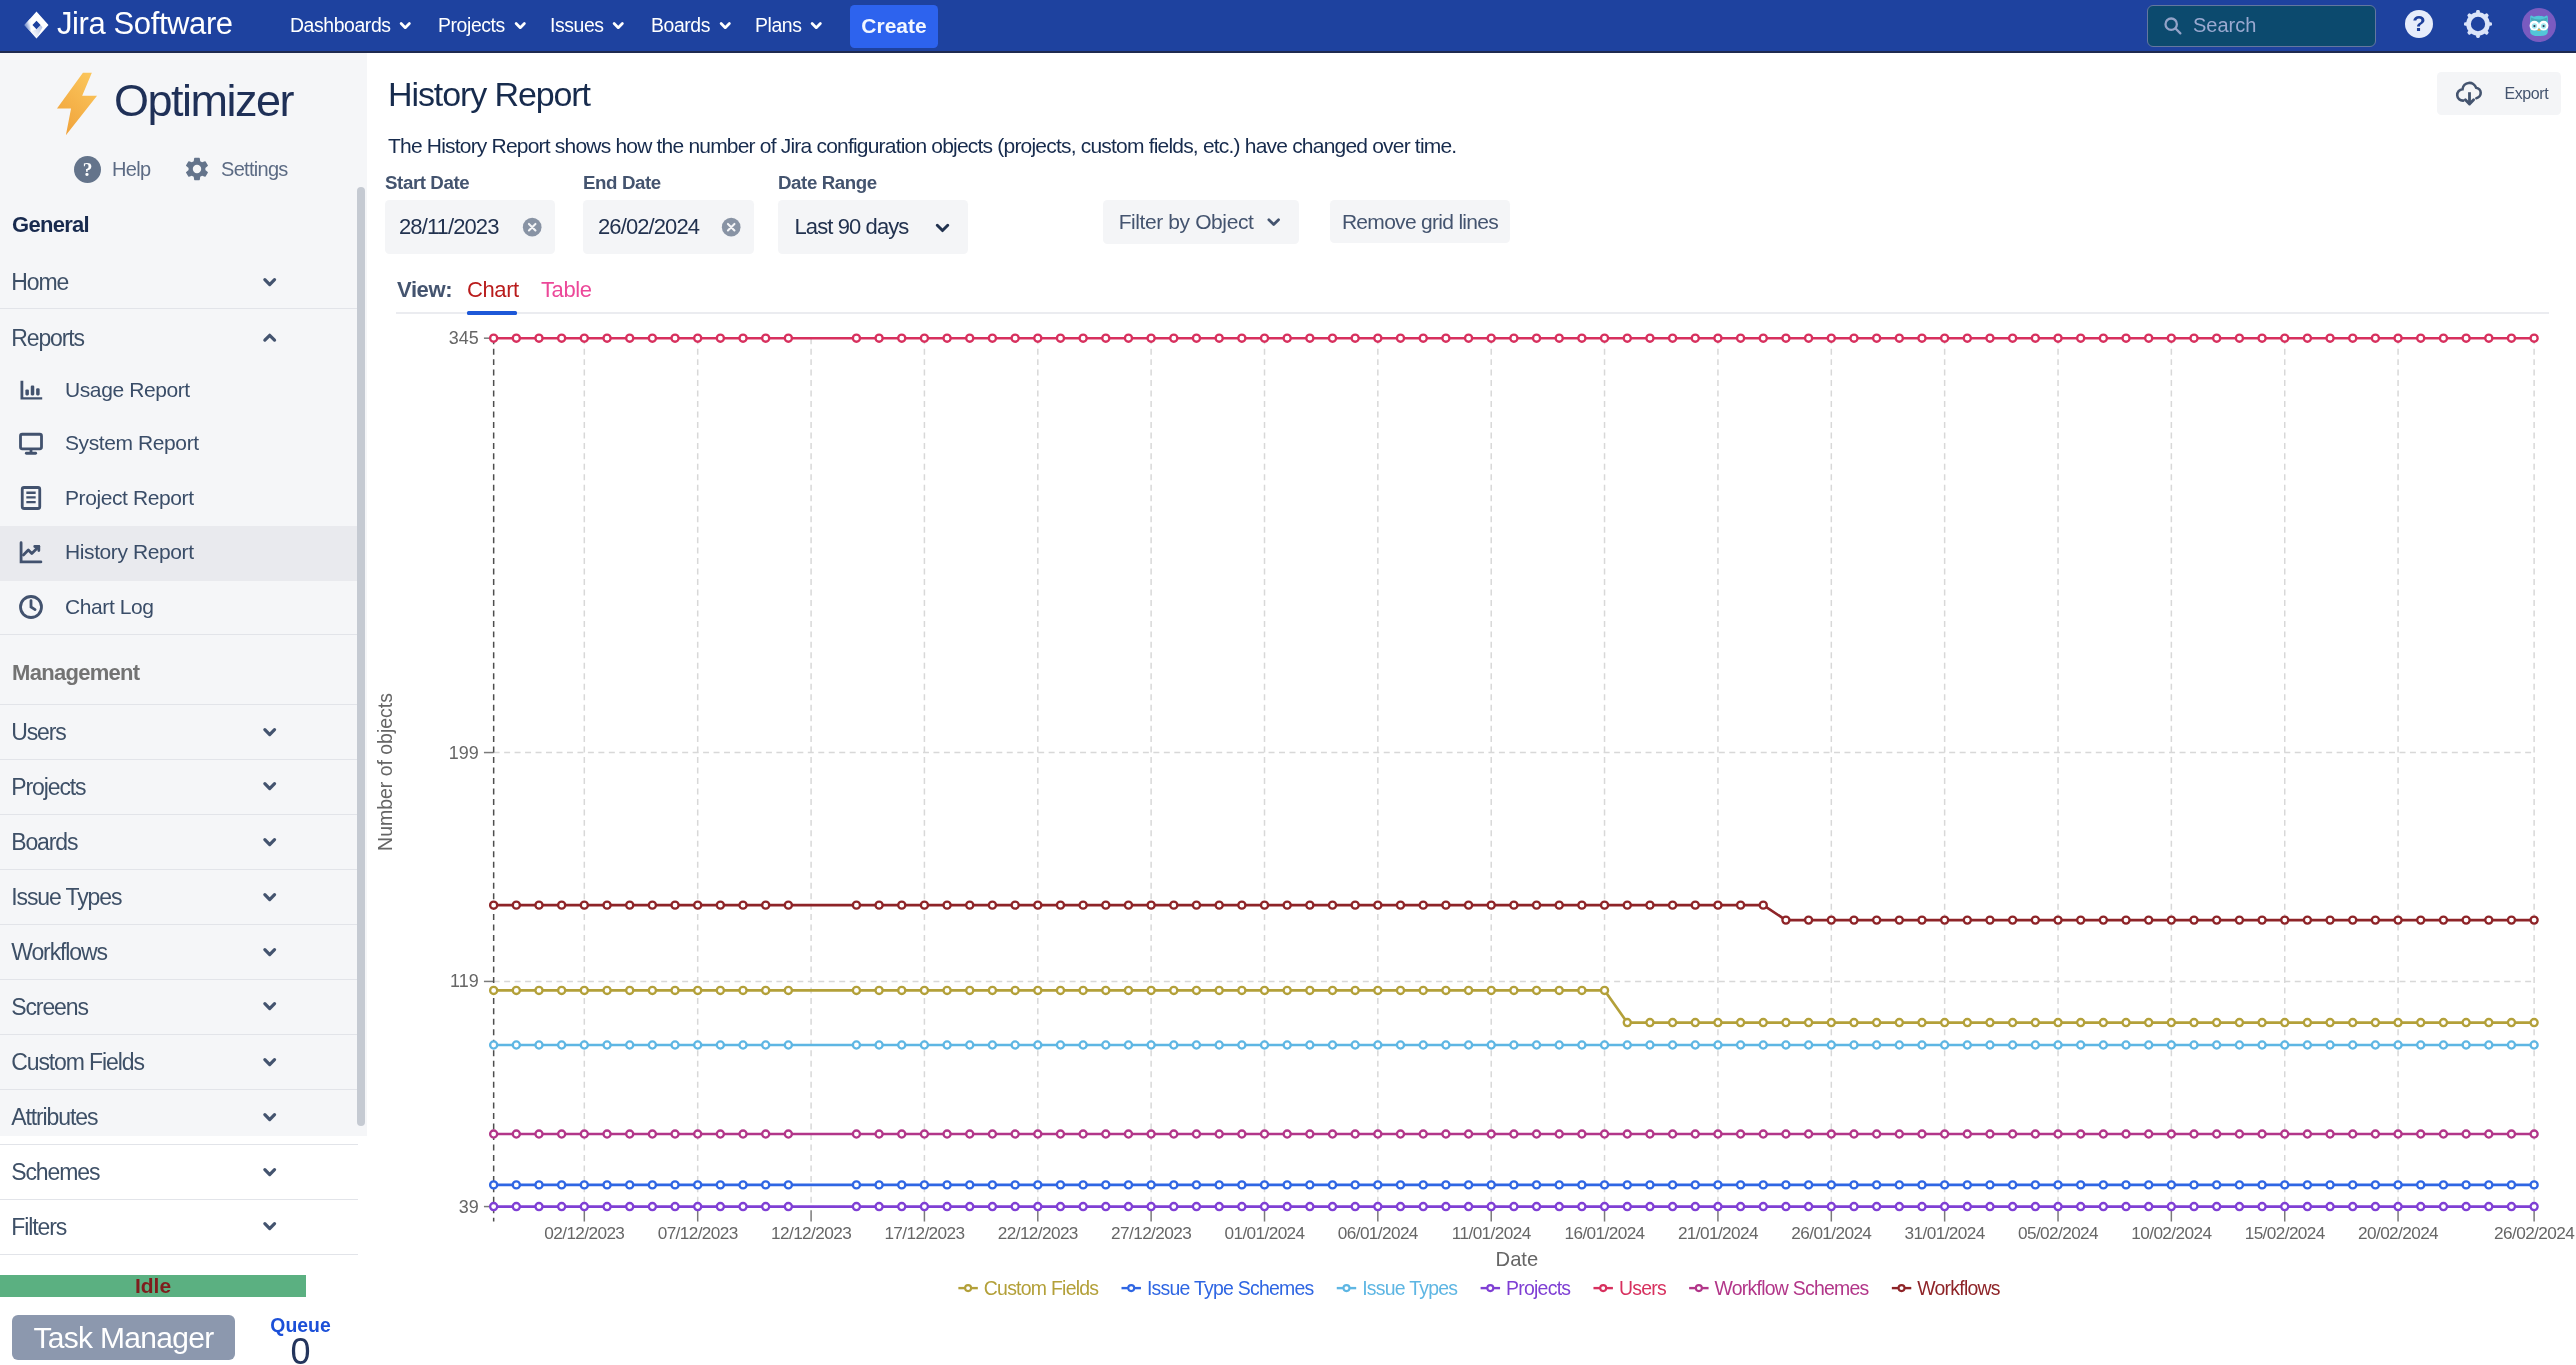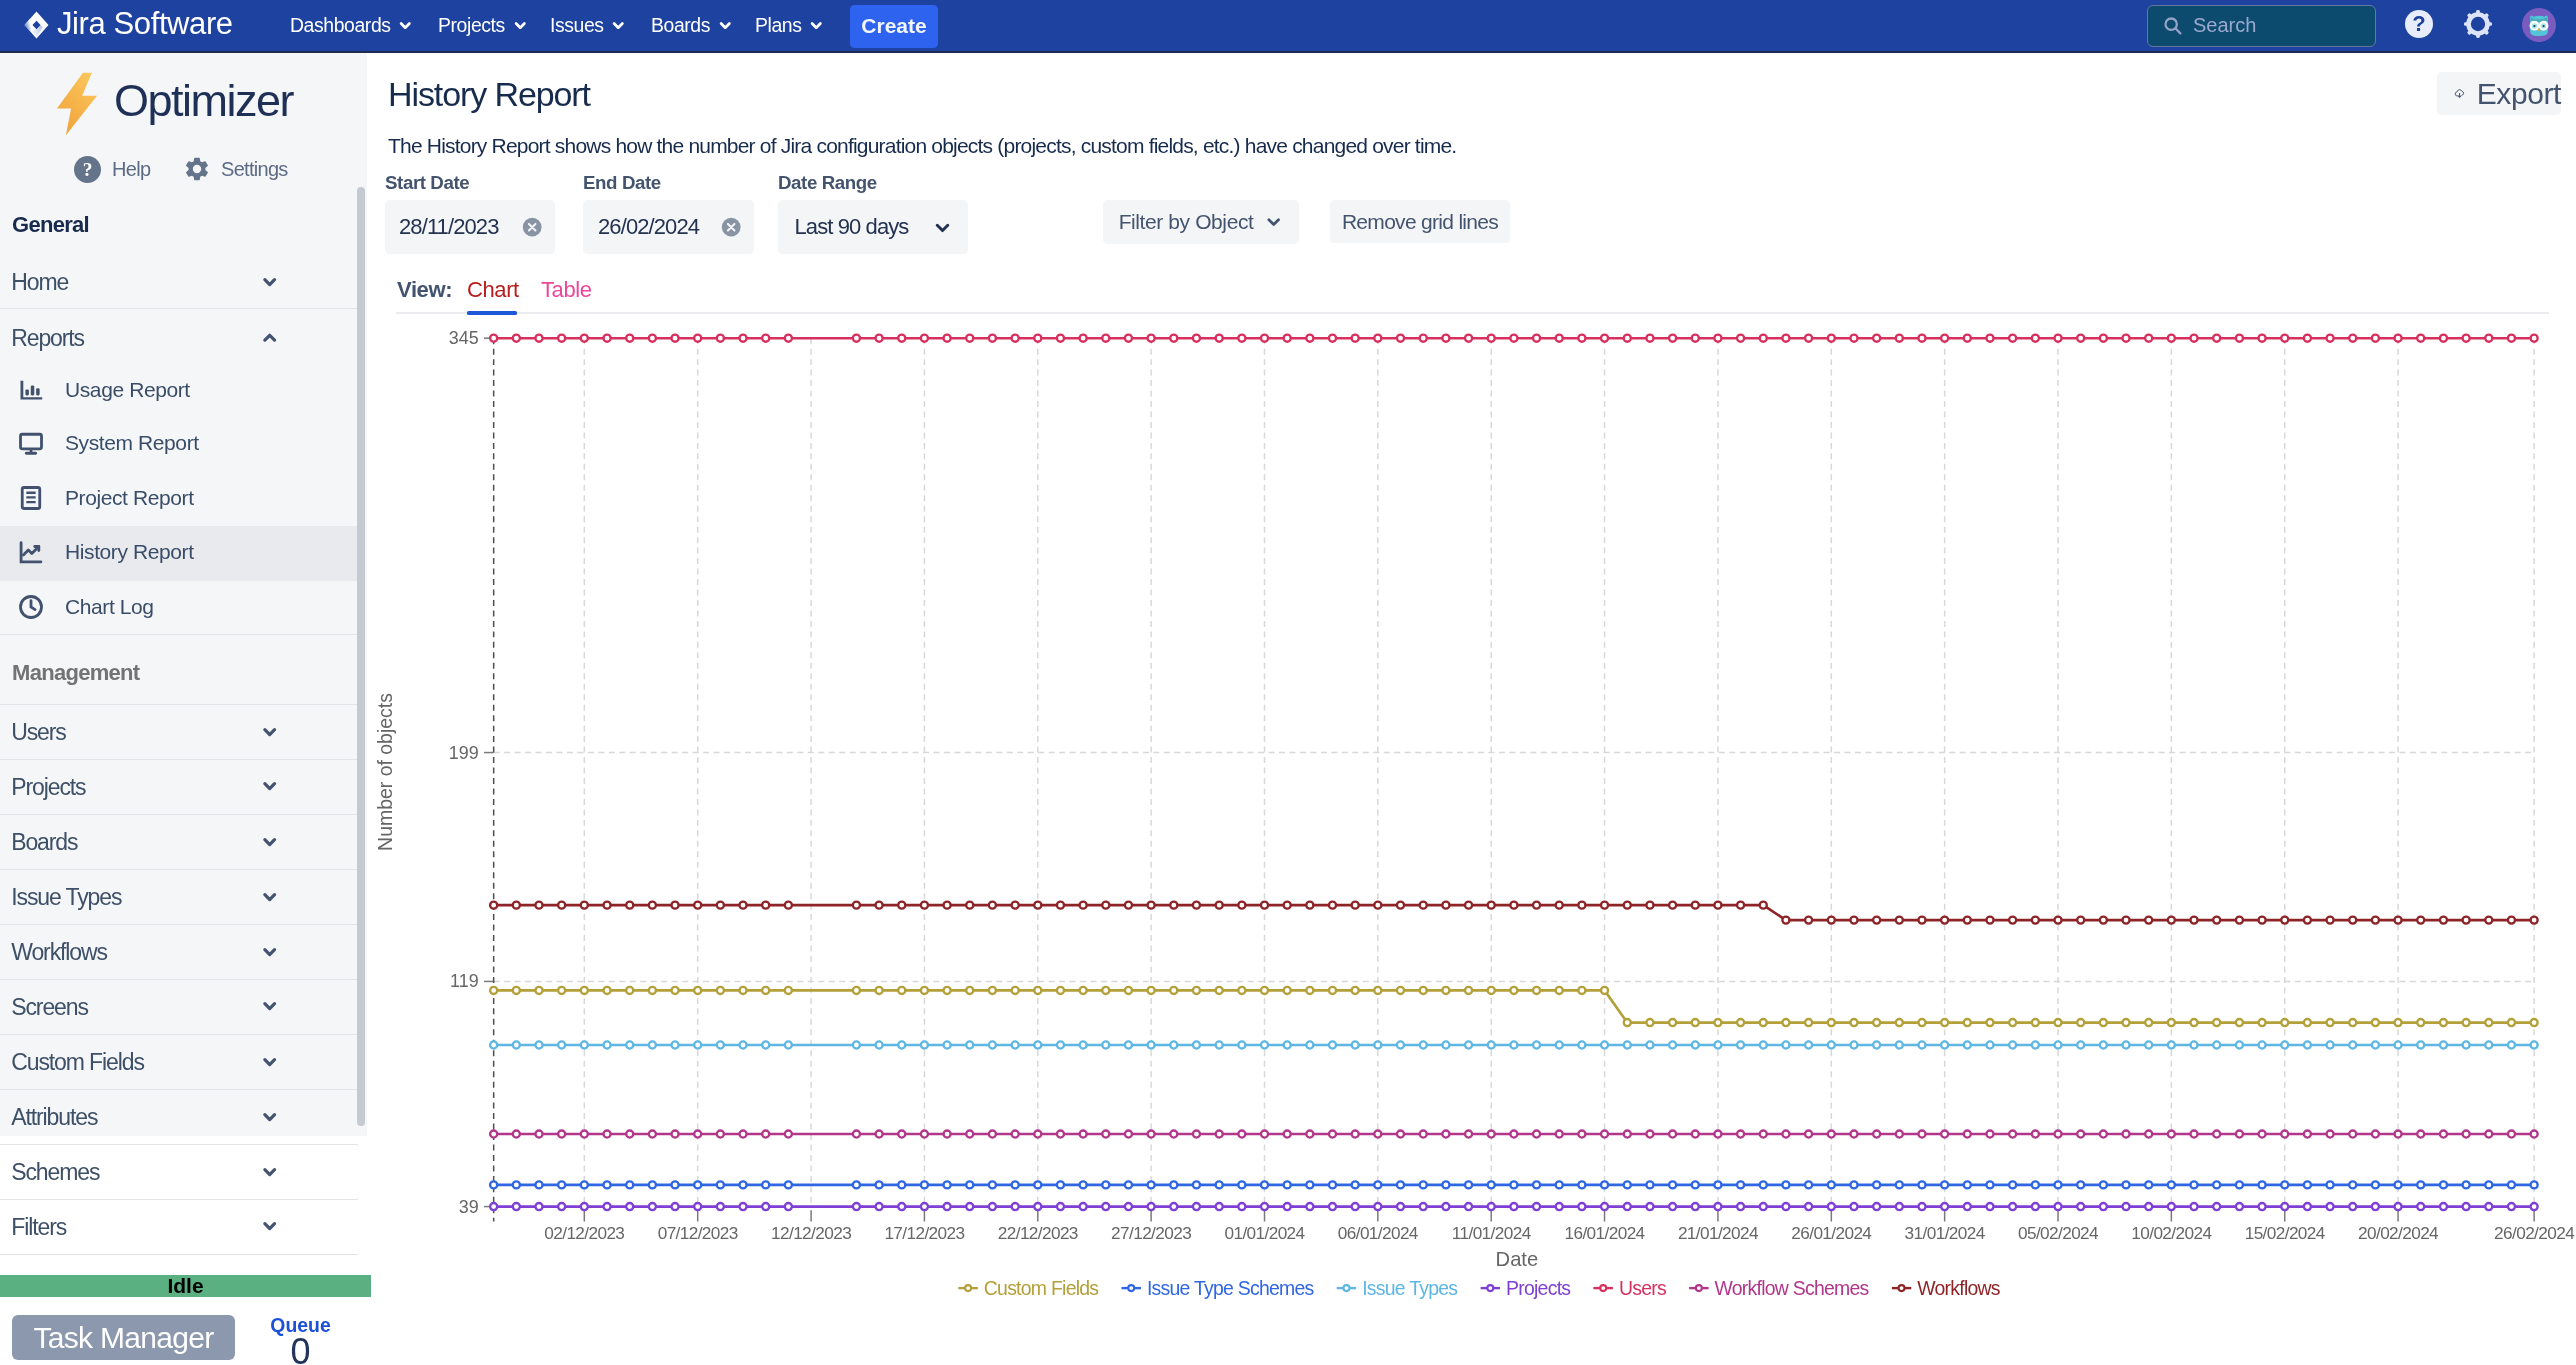--- a/index.html
+++ b/index.html
@@ -197,32 +197,32 @@
       <path d="M6 9.5l6 6 6-6" stroke="#44546f" stroke-width="4" stroke-linecap="round" stroke-linejoin="round"></path>
     </svg></span>
 <div class="abs sep" style="top:1199px"></div>
 <div class="abs" style="left:0;top:1214px;width:367px;font-size:23px;letter-spacing:-1.1px;color:#3e5067"><span style="margin-left:11.2px">Filters</span></div>
 <span class="abs" style="left:260px;top:1216px"><svg width="19.4" height="19.4" viewBox="0 0 24 24" fill="none">
       <path d="M6 9.5l6 6 6-6" stroke="#44546f" stroke-width="4" stroke-linecap="round" stroke-linejoin="round"></path>
     </svg></span>
 <div class="abs sep" style="top:1254px"></div>
 <div class="abs sep" style="top:704px"></div>
 <div class="abs" style="left:357px;top:187px;width:8.2px;height:939px;background:#c5cad2;border-radius:4.5px"></div>
-<div class="abs" style="left:0;top:1275px;width:371px;height:22px;background:#5bb081;color:#000000;font-weight:700;font-size:21px;display:flex;align-items:center;justify-content:center">Idle</div>
+<div class="abs" style="left:0;top:1275px;width:306px;height:22px;background:#5bb081;color:#7f1d1d;font-weight:700;font-size:21px;display:flex;align-items:center;justify-content:center">Idle</div>
 <div class="abs" style="left:12px;top:1315px;width:223px;height:45px;background:#8c98ae;border-radius:6px;color:#fff;font-size:30px;letter-spacing:-0.7px;display:flex;align-items:center;justify-content:center">Task Manager</div>
 <div class="abs" style="left:263px;top:1314px;width:75px;text-align:center;color:#1c50d8;font-weight:700;font-size:19.4px">Queue</div>
 <div class="abs" style="left:263px;top:1331px;width:75px;text-align:center;color:#24355c;font-size:36px">0</div>
 
 <div class="abs" style="left:2437px;top:72px;width:124px;height:43px;background:#f4f5f7;border-radius:4.5px;display:flex;align-items:center">
   <svg style="margin-left:16.5px" width="31" height="31" viewBox="0 0 24 24" fill="none" stroke="#44546f" stroke-width="2">
       <path d="M7.2 17.5a4.4 4.4 0 0 1-.6-8.8 5.4 5.4 0 0 1 10.5-1.2 4.1 4.1 0 0 1 .2 8.1" stroke-linecap="round"></path>
       <path d="M12 11v8.5" stroke-width="2.2"></path>
       <path d="M8.8 16.8l3.2 3.4 3.2-3.4" stroke-width="2.2" stroke-linecap="round" stroke-linejoin="round"></path>
     </svg>
-  <span style="margin-left:12px;color:#44546f;font-size:30px;letter-spacing:-0.4px">Export</span>
+  <span style="margin-left:20px;color:#44546f;font-size:16px;letter-spacing:-0.4px">Export</span>
 </div>
 <div class="abs" style="left:388px;top:75px;font-size:34px;letter-spacing:-1.1px;color:#172b4d">History Report</div>
 <div class="abs" style="left:388px;top:134px;font-size:21px;letter-spacing:-0.8px;color:#172b4d">The History Report shows how the number of Jira configuration objects (projects, custom fields, etc.) have changed over time.</div>
 
 <div class="lbl" style="left:385px;top:172px">Start Date</div>
 <div class="lbl" style="left:583px;top:172px">End Date</div>
 <div class="lbl" style="left:778px;top:172px">Date Range</div>
 <div class="input" style="left:385px;top:200px;width:170px;height:54px">
     <span style="margin-left:14px">28/11/2023</span>
   <svg style="position:absolute;right:12px" width="22.4" height="22.4" viewBox="0 0 24 24">

